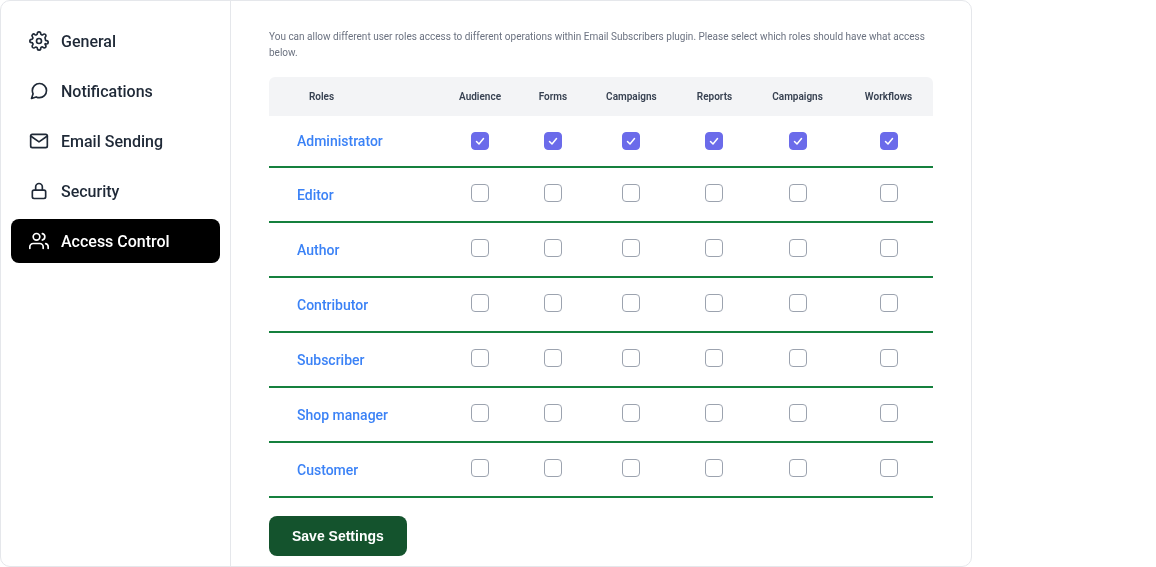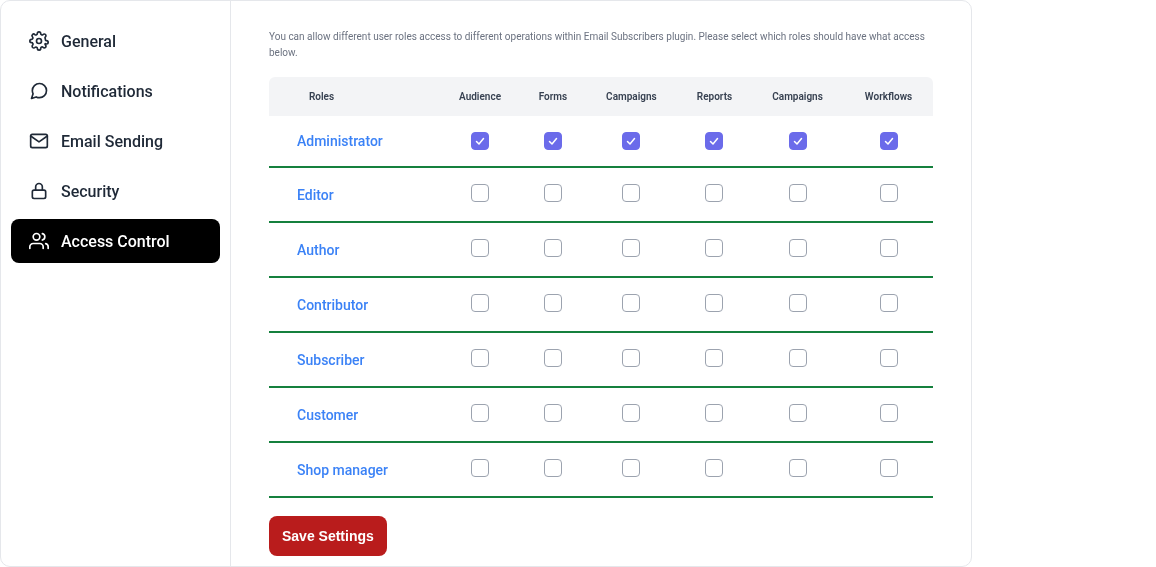--- a/index.html
+++ b/index.html
@@ -105,25 +105,25 @@
     background: #6b6bea;
     border-color: #6b6bea;
   }
   .chk.checked svg {
     width: 12px;
     height: 12px;
     stroke: #fff;
   }
   .save-btn {
     margin-top: 18px;
-    background: #b91c1c;
+    background: #14532d;
     color: #fff;
     border: none;
     border-radius: 8px;
-    padding: 12px 13px;
+    padding: 12px 23px;
     font-size: 14px;
     font-weight: 600;
     cursor: pointer;
   }
 </style>
 </head>
 <body>
 
 <div class="container">
   <nav class="sidebar" id="sidebar">
@@ -252,30 +252,30 @@
           <tr>
             <td>Subscriber</td>
             <td><span class="chk"></span></td>
             <td><span class="chk"></span></td>
             <td><span class="chk"></span></td>
             <td><span class="chk"></span></td>
             <td><span class="chk"></span></td>
             <td><span class="chk"></span></td>
           </tr>
           <tr>
+            <td>Shop manager</td>
+            <td><span class="chk"></span></td>
+            <td><span class="chk"></span></td>
+            <td><span class="chk"></span></td>
+            <td><span class="chk"></span></td>
+            <td><span class="chk"></span></td>
+            <td><span class="chk"></span></td>
+          </tr>
+          <tr>
             <td>Customer</td>
-            <td><span class="chk"></span></td>
-            <td><span class="chk"></span></td>
-            <td><span class="chk"></span></td>
-            <td><span class="chk"></span></td>
-            <td><span class="chk"></span></td>
-            <td><span class="chk"></span></td>
-          </tr>
-          <tr>
-            <td>Shop manager</td>
             <td><span class="chk"></span></td>
             <td><span class="chk"></span></td>
             <td><span class="chk"></span></td>
             <td><span class="chk"></span></td>
             <td><span class="chk"></span></td>
             <td><span class="chk"></span></td>
           </tr>
         </tbody>
     </table>
     <button class="save-btn">Save Settings</button>

